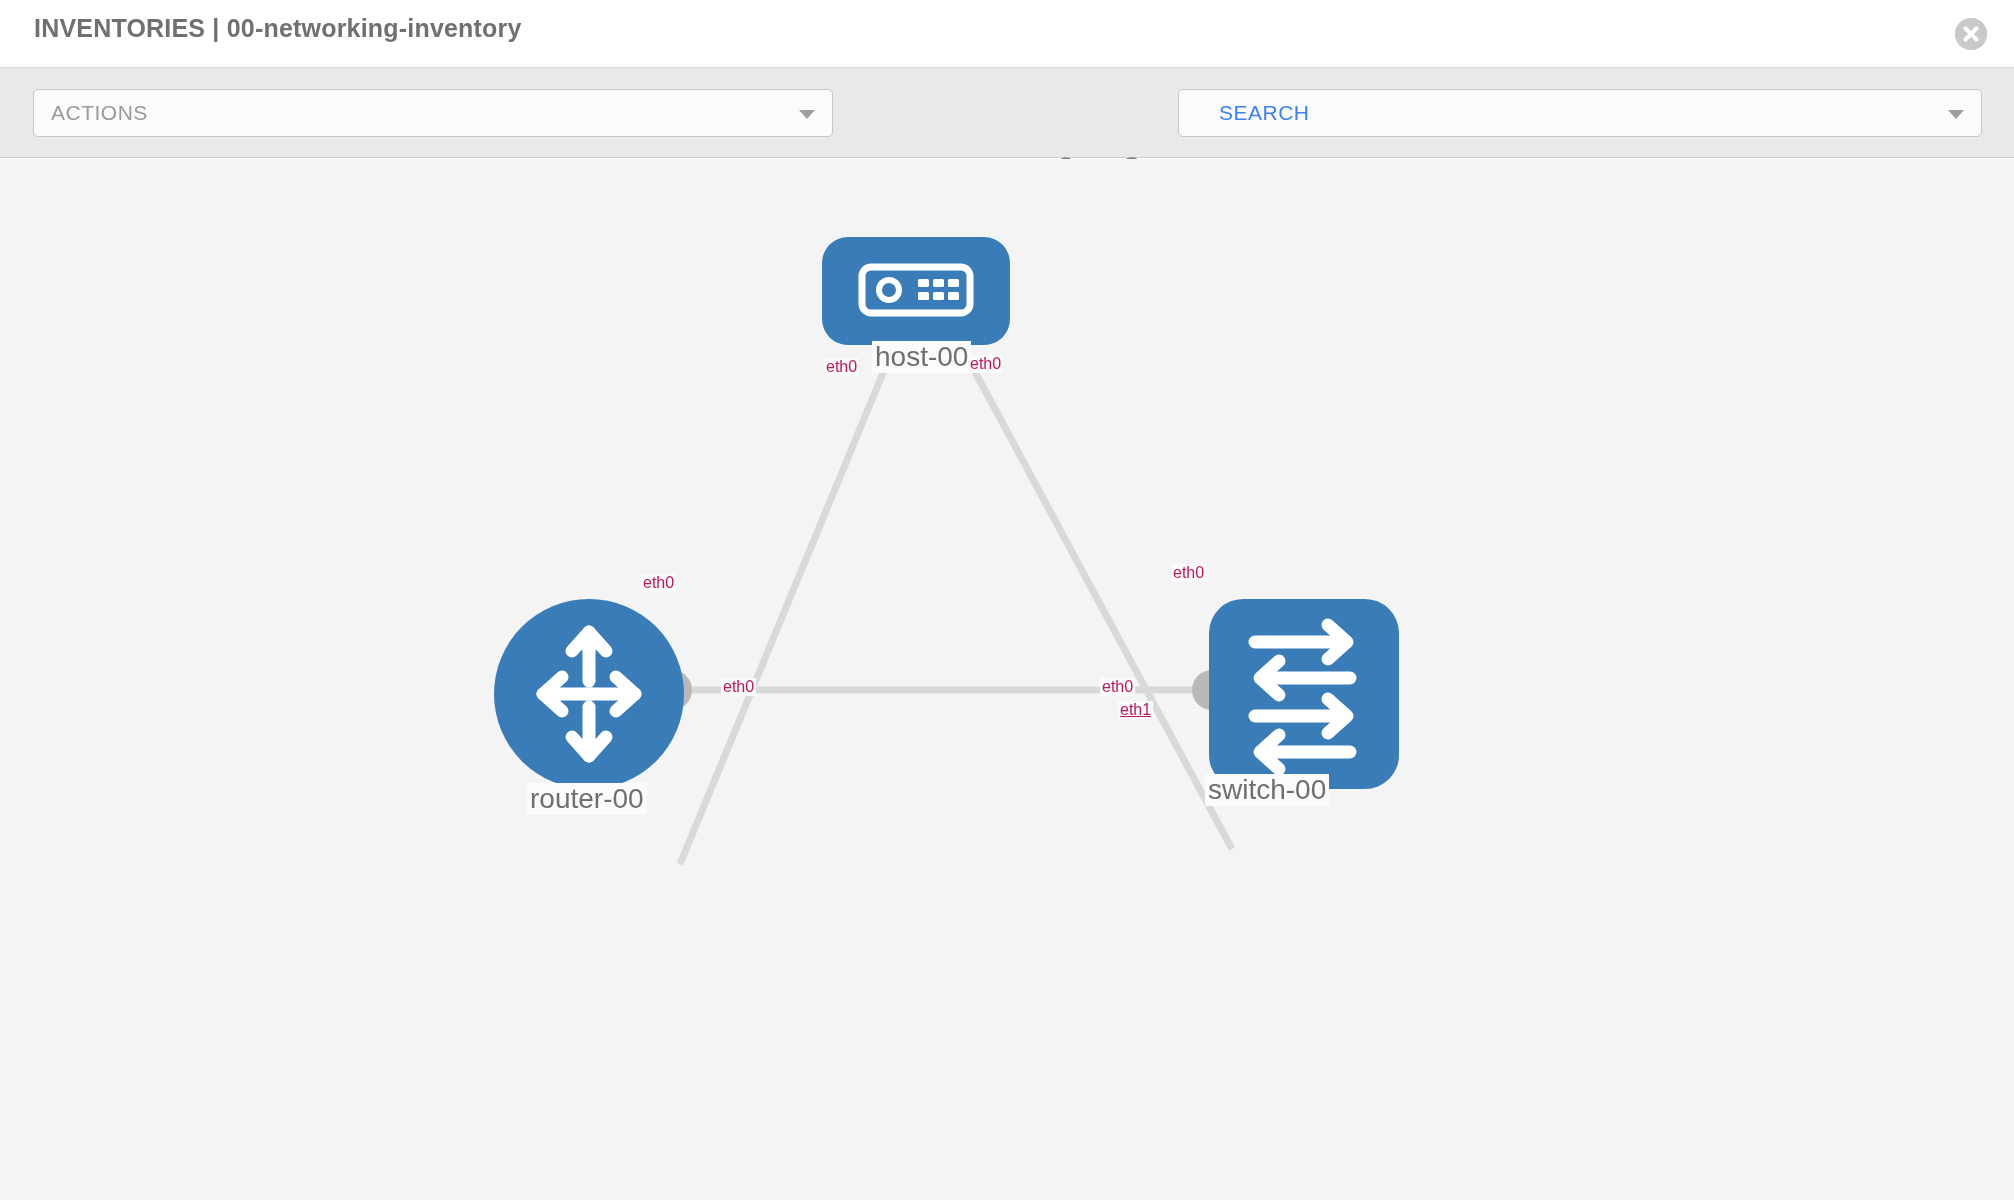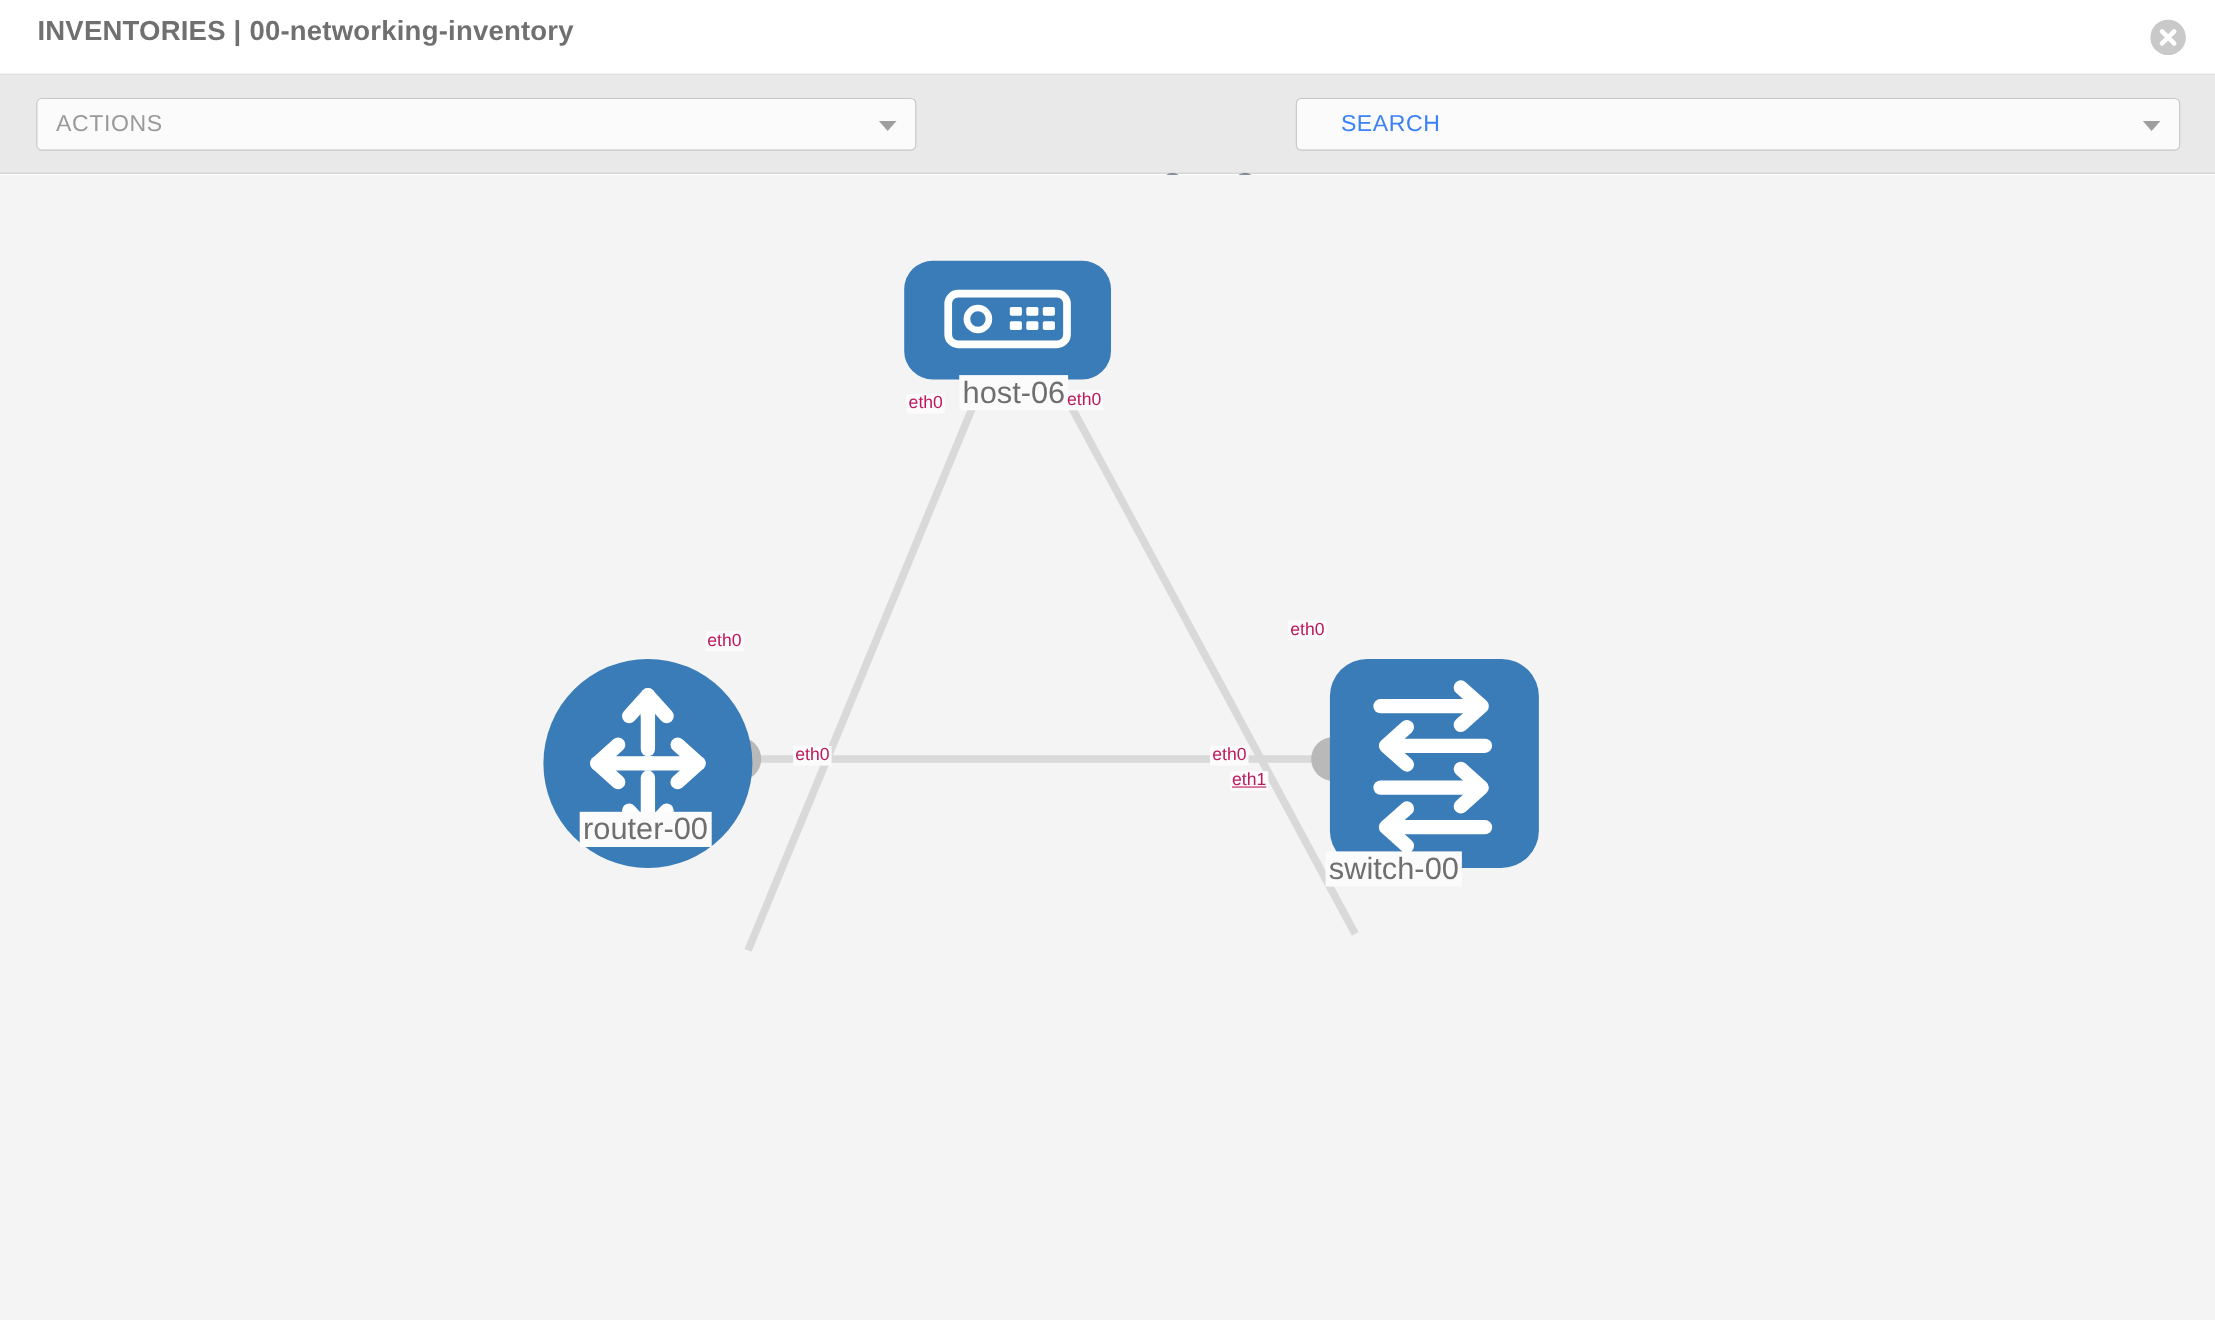--- a/index.html
+++ b/index.html
@@ -306,22 +306,22 @@
           <line x1="1350" y1="593" x2="1262" y2="593"></line>
           <polyline points="1279,576 1260,593 1279,610"></polyline>
         </g>
       </g>
     </svg>
 
     <div class="node-hit" style="left:822px; top:78px; width:188px; height:108px;"></div>
     <div class="node-hit" style="left:494px; top:440px; width:190px; height:190px; border-radius:50%;"></div>
     <div class="node-hit" style="left:1209px; top:440px; width:190px; height:190px;"></div>
 
-    <div class="node-label" style="left:872px; top:182px;">host-06</div>
-    <div class="node-label" style="left:527px; top:579px;text-align:right;">router-00</div>
+    <div class="node-label" style="left:872px; top:182px;">host-00</div>
+    <div class="node-label" style="left:527px; top:624px;text-align:right;">router-00</div>
     <div class="node-label" style="left:1205px; top:615px;">switch-00</div>
 
     <div class="edge-label" style="left:824px; top:199px;">eth0</div>
 
     <div class="edge-label" style="left:968px; top:196px;">eth0</div>
 
     <div class="edge-label" style="left:641px; top:415px;">eth0</div>
 
     <div class="edge-label" style="left:1171px; top:405px;">eth0</div>
 

